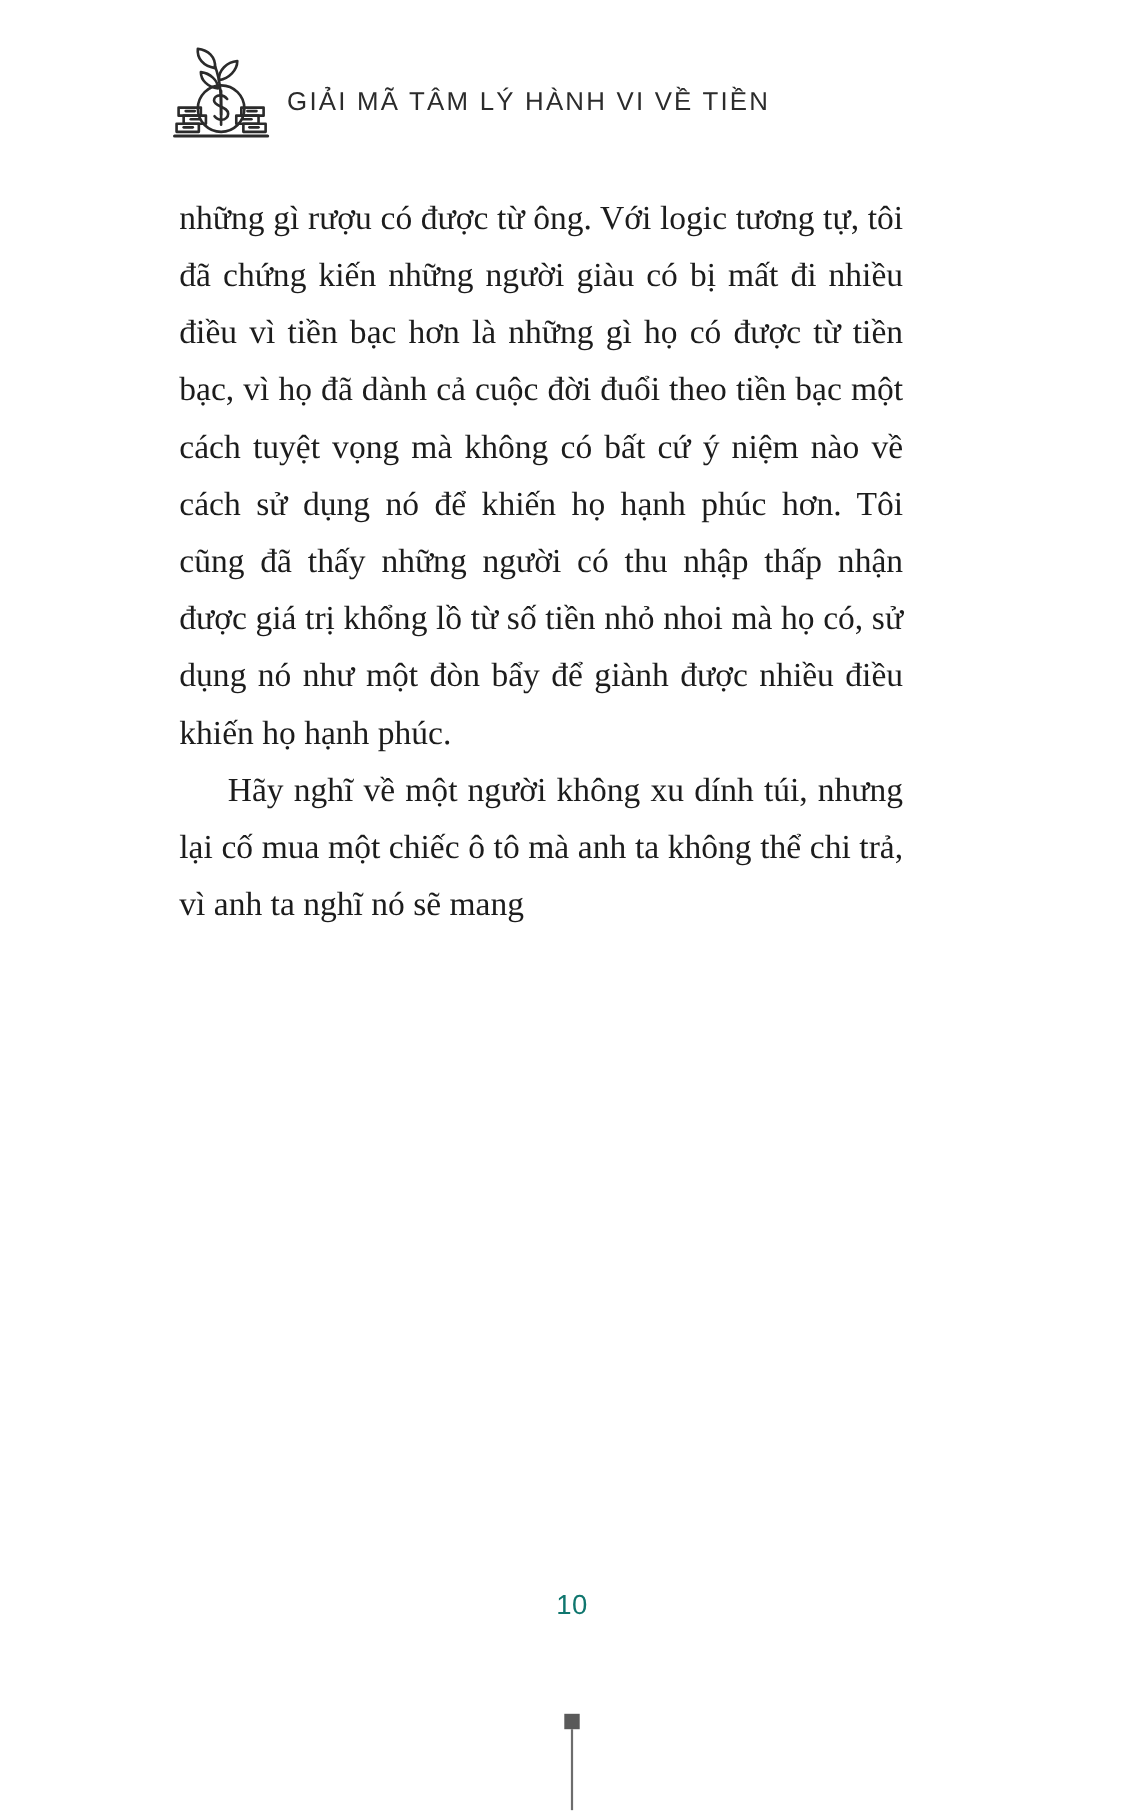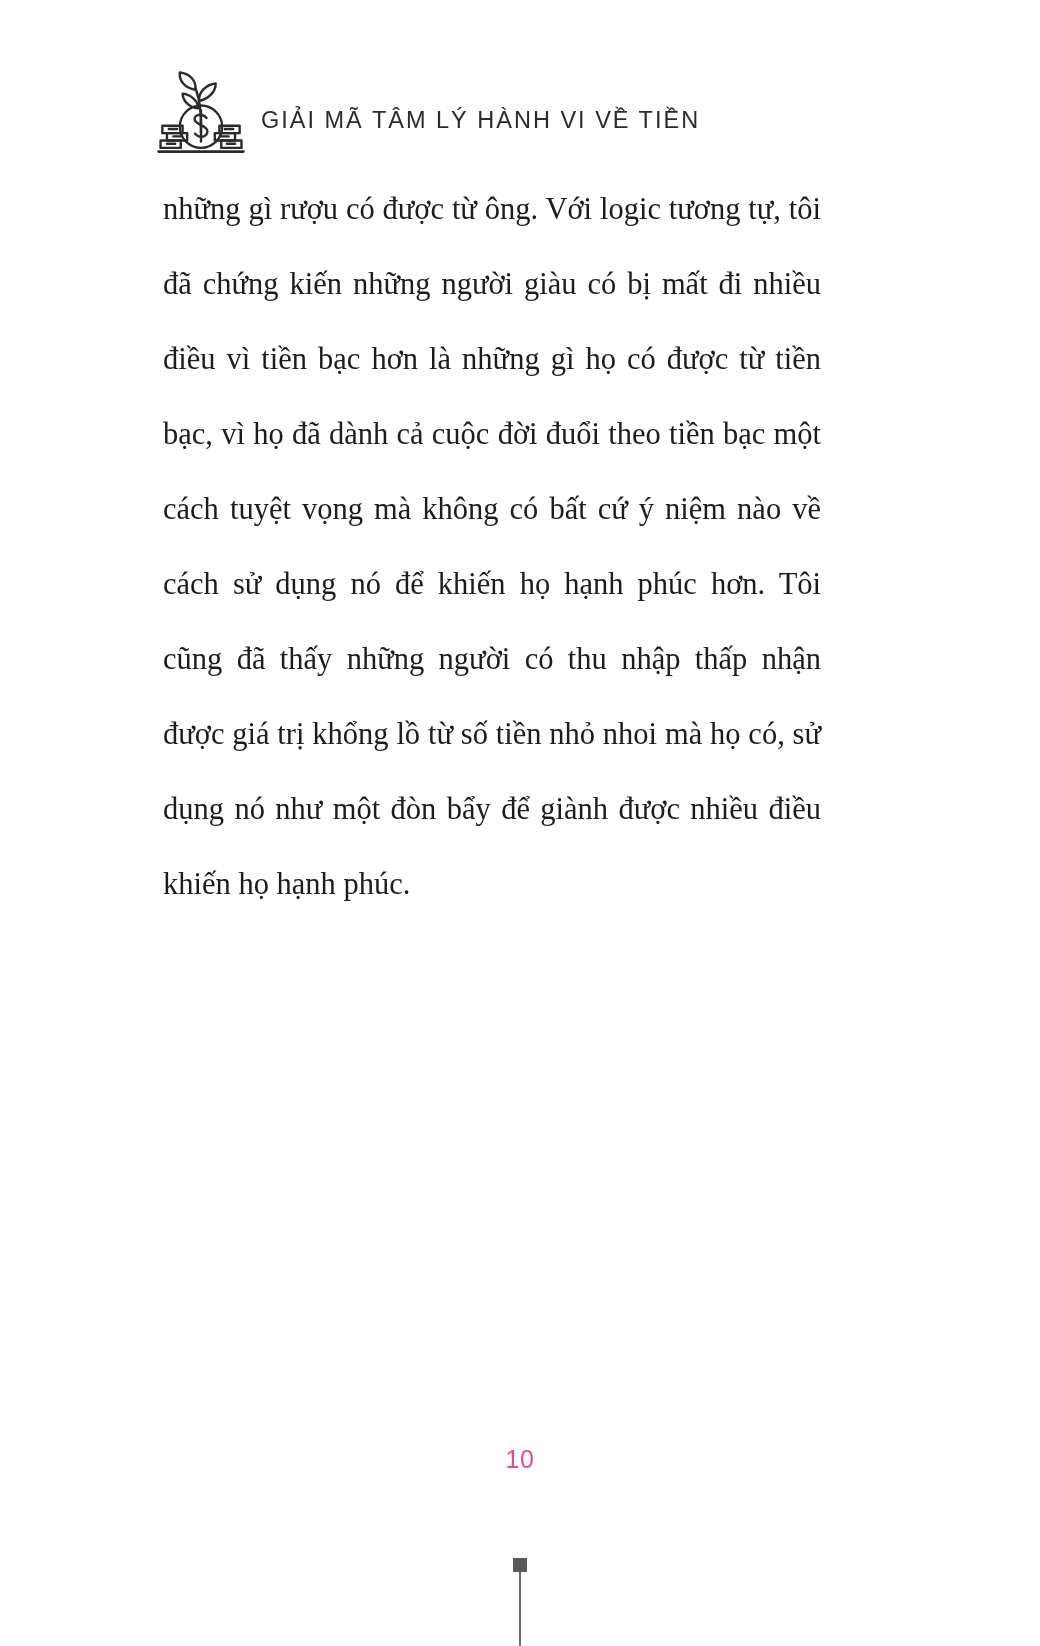--- a/index.html
+++ b/index.html
@@ -18,21 +18,21 @@
     height: 1646px;
     background: #ffffff;
     overflow: hidden;
     box-sizing: border-box;
   }
 
   
   .running-head {
     position: absolute;
     left: 155px;
-    top: 64px;
+    top: 36px;
     display: flex;
     align-items: center;
     gap: 14px;
     height: 96px;
   }
   .brand-mark {
     width: 92px;
     height: 92px;
     flex: 0 0 92px;
     display: block;
@@ -53,42 +53,42 @@
     position: absolute;
     left: 163px;
     top: 172px;
     width: 658px;
   }
   .para {
     margin: 0;
     text-align: justify;
     text-justify: inter-word;
     font-size: 30.5px;
-    line-height: 75px;
+    line-height: 52px;
     color: #1c1c1c;
     hyphens: none;
   }
   .para.indent {
     text-indent: 44px;
     margin-top: 0px;
   }
   .para + .para.indent {
     margin-top: 0;
   }
 
   
   .folio {
     position: absolute;
     left: 0;
     right: 0;
     top: 1445px;
     text-align: center;
     font-family: "Liberation Sans", "DejaVu Sans", sans-serif;
     font-size: 25px;
-    color: #ec4899;
+    color: #0f766e;
     letter-spacing: 0.5px;
   }
   .bookmark {
     position: absolute;
     left: 50%;
     transform: translateX(-50%);
     top: 1558px;
     width: 14px;
     display: flex;
     flex-direction: column;
@@ -146,20 +146,21 @@
           <path d="M4 93 H96" stroke-width="3"></path>
         </g>
       </svg>
     </span>
 
     <span class="head-title">GIẢI MÃ TÂM LÝ HÀNH VI VỀ TIỀN</span>
   </div>
 
   <div class="textcol">
     <p class="para">những gì rượu có được từ ông. Với logic tương tự, tôi đã chứng kiến những người giàu có bị mất đi nhiều điều vì tiền bạc hơn là những gì họ có được từ tiền bạc, vì họ đã dành cả cuộc đời đuổi theo tiền bạc một cách tuyệt vọng mà không có bất cứ ý niệm nào về cách sử dụng nó để khiến họ hạnh phúc hơn. Tôi cũng đã thấy những người có thu nhập thấp nhận được giá trị khổng lồ từ số tiền nhỏ nhoi mà họ có, sử dụng nó như một đòn bẩy để giành được nhiều điều khiến họ hạnh phúc.</p>
+    <p class="para indent">Hãy nghĩ về một người không xu dính túi, nhưng lại cố mua một chiếc ô tô mà anh ta không thể chi trả, vì anh ta nghĩ nó sẽ mang</p>
   </div>
 
   <div class="folio">10</div>
 
   <div class="bookmark">
     <span class="bookmark-square"></span>
     <span class="bookmark-stem"></span>
   </div>
 
 </div>

